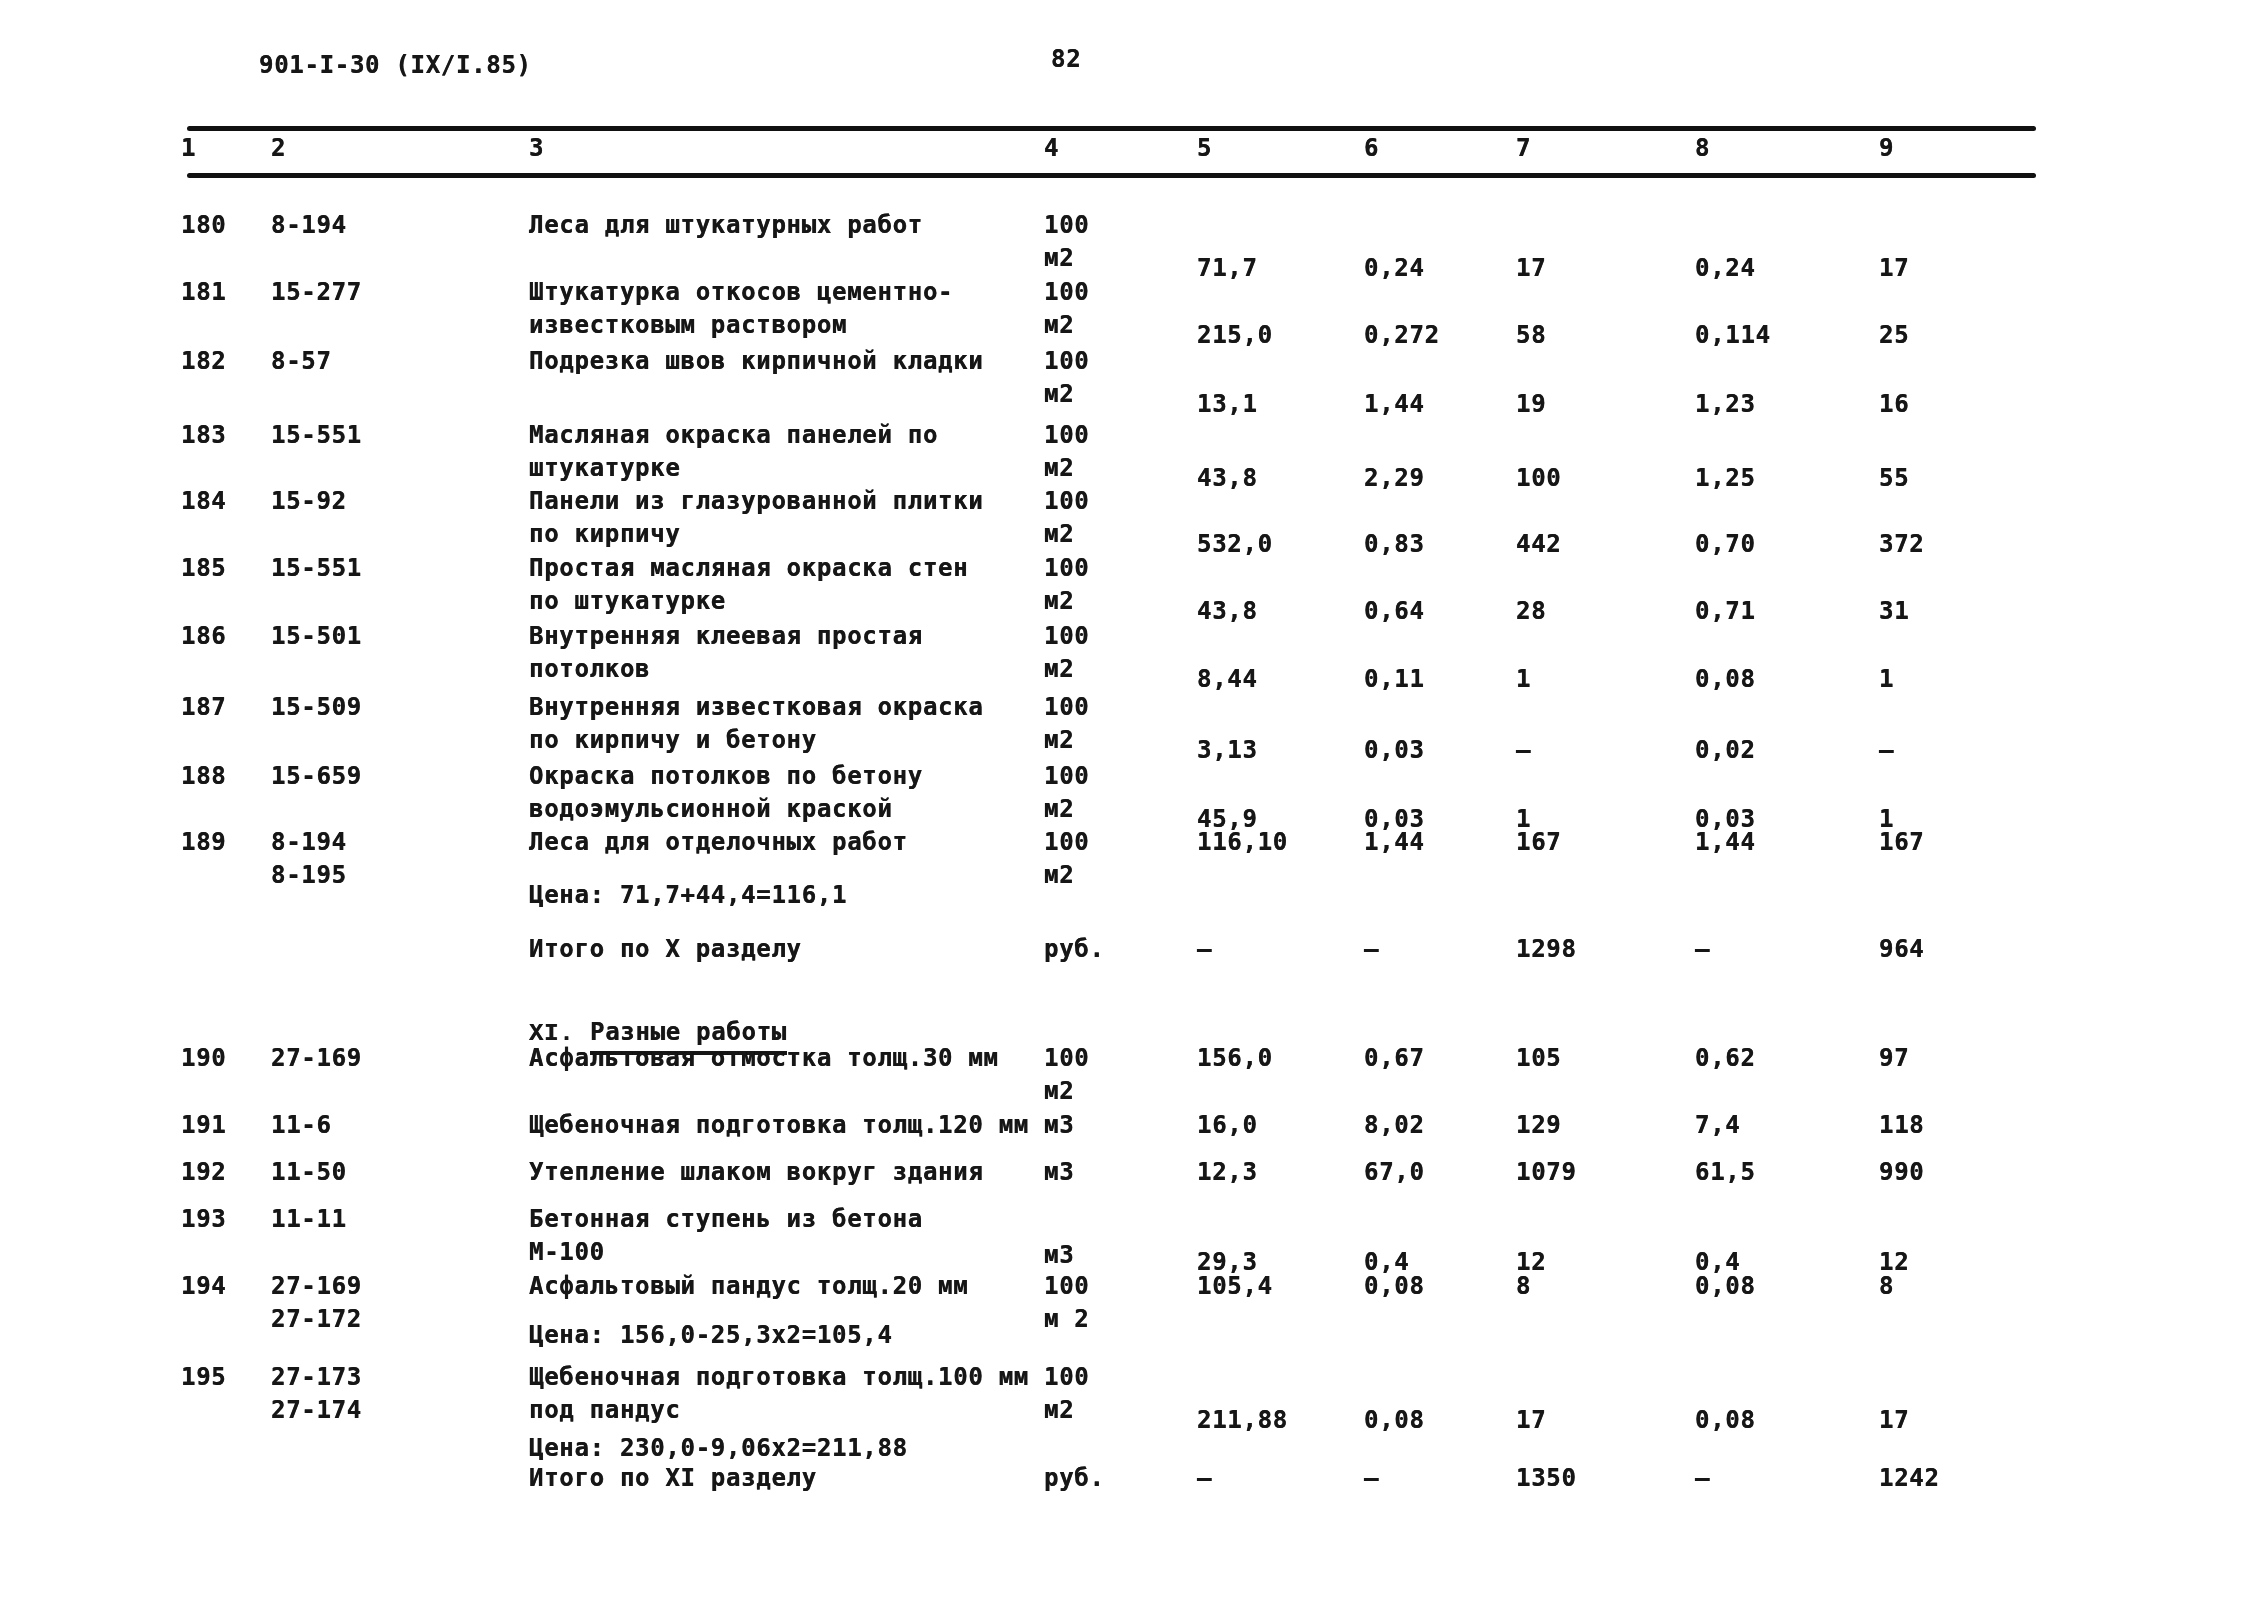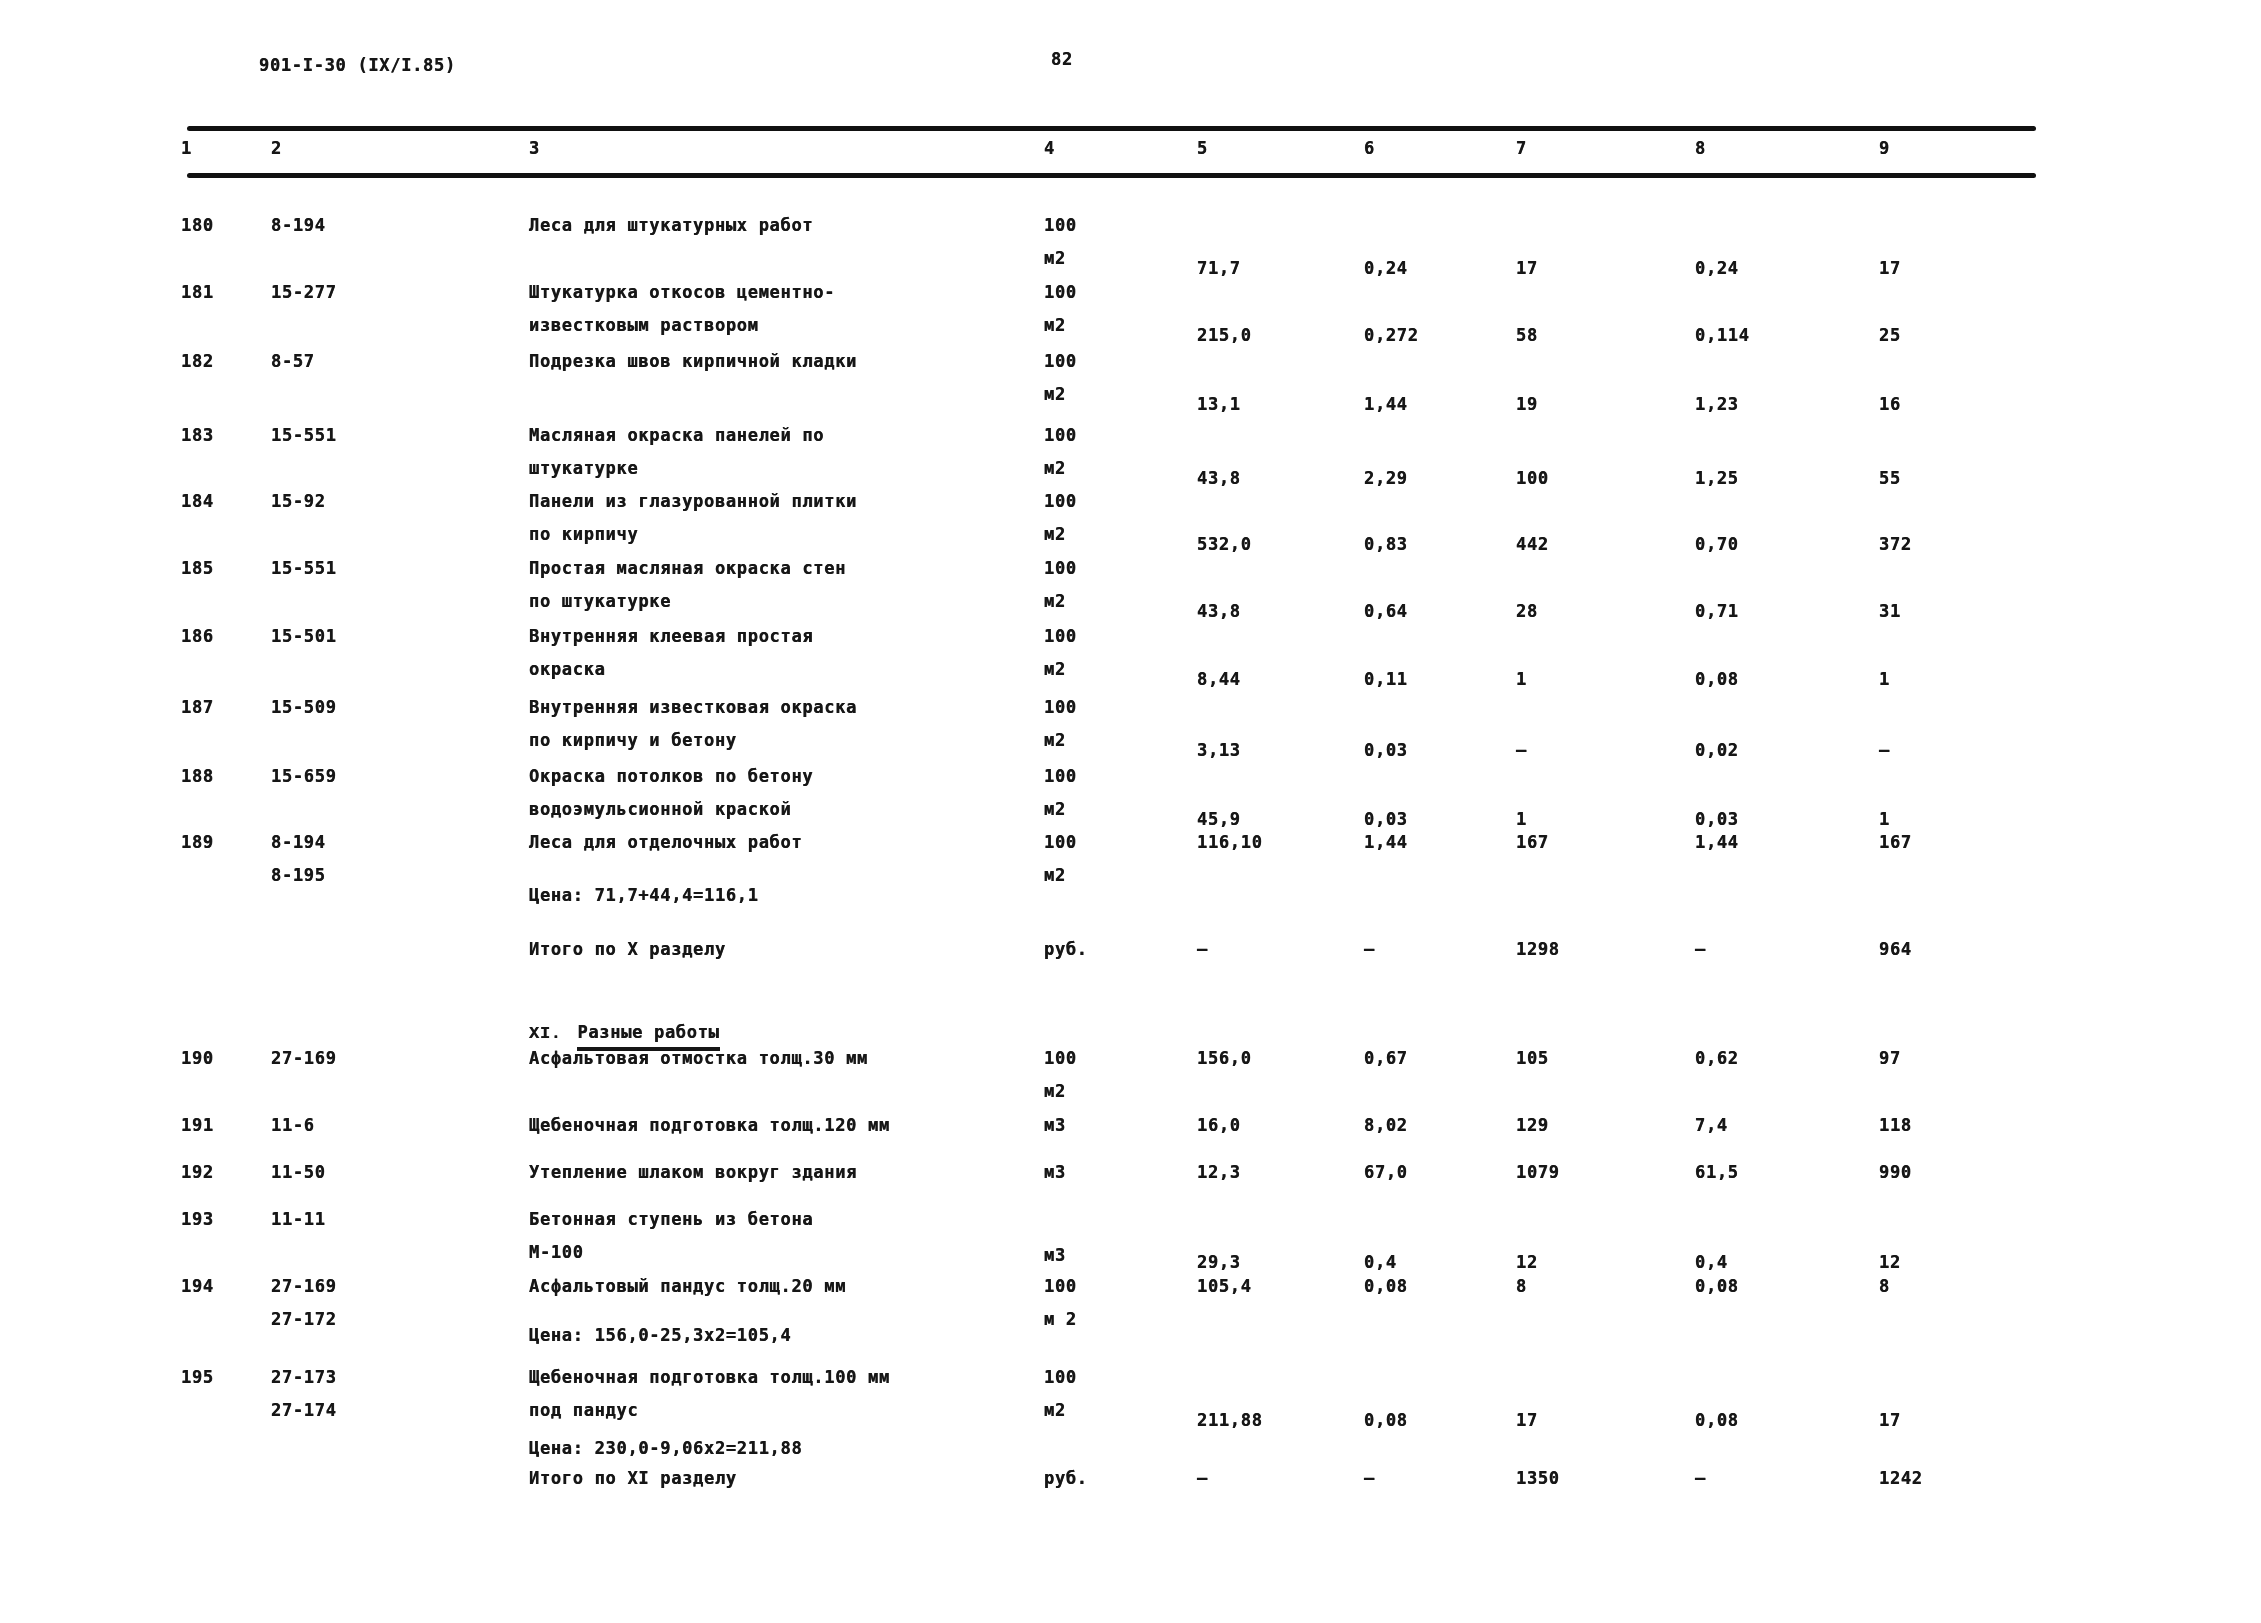--- a/index.html
+++ b/index.html
@@ -3,21 +3,21 @@
 <meta charset="utf-8">
 <style>
   html,body{margin:0;padding:0;background:#ffffff;}
   .page{
     position:relative;
     width:2261px;height:1623px;
     background:#ffffff;
     font-family:"DejaVu Sans Mono", monospace;
     font-weight:700;
     color:#161616;
-    font-size:17px;
+    font-size:24px;
     line-height:33px;
     letter-spacing:0.7px;
     text-shadow:0.3px 0.2px 0 rgba(10,10,10,0.75), -0.2px 0 0 rgba(10,10,10,0.35);
     overflow:hidden;
   }
   .row{position:absolute;left:0;top:0;width:100%;height:0;}
   .cell{position:absolute;top:0;white-space:pre-line;}
   
   .c1{left:181px;} .c2{left:271px;} .c3{left:529px;} .c4{left:1044px;}
   .c5{left:1197px;} .c6{left:1364px;} .c7{left:1516px;} .c8{left:1695px;} .c9{left:1879px;}
@@ -135,21 +135,21 @@
     <span class="cell c6 vs">0,64</span>
     <span class="cell c7 vs">28</span>
     <span class="cell c8 vs">0,71</span>
     <span class="cell c9 vs">31</span>
   </div>
 
   <div class="row" style="top:620px">
     <span class="cell c1">186</span>
     <span class="cell c2">15-501</span>
     <span class="cell c3">Внутренняя клеевая простая
-окраска</span>
+потолков</span>
     <span class="cell c4">100
 м2</span>
     <span class="cell c5 vs">8,44</span>
     <span class="cell c6 vs">0,11</span>
     <span class="cell c7 vs">1</span>
     <span class="cell c8 vs">0,08</span>
     <span class="cell c9 vs">1</span>
   </div>
 
   <div class="row" style="top:691px">

